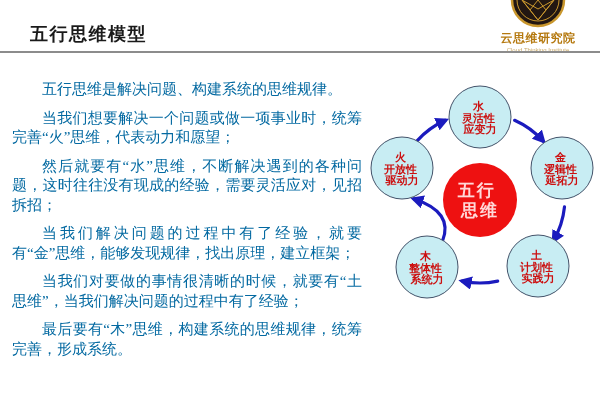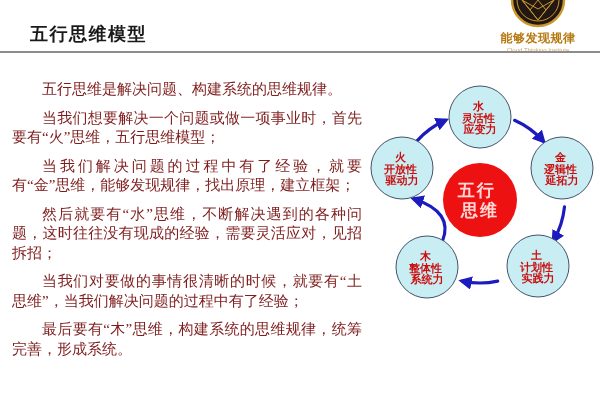--- a/index.html
+++ b/index.html
@@ -15,21 +15,21 @@
   }
   .header-rule{position:absolute;left:0;top:51px;width:600px;height:2px;background:#8c8c8c;}
   .logo{position:absolute;left:500px;top:0;width:76px;text-align:center;}
   .logo-emblem{display:block;margin:0 auto;}
   .logo-name{font-size:12px;font-weight:bold;color:#b5790f;letter-spacing:0.5px;white-space:nowrap;margin-top:1px;}
   .logo-subtitle{font-size:6px;color:#c9a96a;white-space:nowrap;}
   
   .text-col{
     position:absolute;left:12px;top:80px;width:350px;
     font-family:"Liberation Serif","DejaVu Serif",serif;
-    font-size:15px;line-height:19.5px;color:#7f1d1d;text-align:justify;
+    font-size:15px;line-height:19.5px;color:#0369a1;text-align:justify;
   }
   .text-col p{margin:0 0 9px 0;text-indent:2em;}
   
   .diagram{position:absolute;left:370px;top:70px;}
   .arrow{fill:none;stroke:#1b1bbe;stroke-width:3.2;stroke-linecap:round;}
   .arrowhead{fill:#1b1bbe;}
   .node-circle{fill:#c8edf3;stroke:#44536a;stroke-width:1;}
   .center-circle{fill:#ee1111;stroke:none;}
   .node-label{font-family:"Liberation Sans",sans-serif;font-weight:bold;font-size:11px;fill:#cc1010;text-anchor:middle;}
   .center-label{font-family:"Liberation Sans",sans-serif;font-weight:bold;font-size:17px;fill:#ffd8d8;text-anchor:middle;letter-spacing:2px;}
@@ -51,31 +51,31 @@
       </defs>
       <circle cx="37" cy="0" r="26" fill="#221712" stroke="#c9972e" stroke-width="2.5"></circle>
       <g clip-path="url(#emclip)">
         <circle class="emblem-line" cx="37" cy="0" r="21"></circle>
         <path class="emblem-line" d="M37,-20 L53,0 L37,20 L21,0 Z"></path>
         <path class="emblem-line" d="M21,0 L37,-9 L53,0 L37,9 Z"></path>
         <path class="emblem-line" d="M29,-10 L45,10 M45,-10 L29,10"></path>
         <path class="emblem-line" d="M21,0 L37,20 M53,0 L37,20 M21,0 L37,-20 M53,0 L37,-20"></path>
       </g>
     </svg>
-    <div class="logo-name">能够发现规律</div>
+    <div class="logo-name">云思维研究院</div>
     <div class="logo-subtitle">Cloud Thinking Institute</div>
   </div>
 
   <div class="header-rule"></div>
 
   <section class="text-col">
     <p>五行思维是解决问题、构建系统的思维规律。</p>
-    <p>当我们想要解决一个问题或做一项事业时，首先要有“火”思维，五行思维模型；</p>
+    <p>当我们想要解决一个问题或做一项事业时，统筹完善“火”思维，代表动力和愿望；</p>
+    <p>然后就要有“水”思维，不断解决遇到的各种问题，这时往往没有现成的经验，需要灵活应对，见招拆招；</p>
     <p>当我们解决问题的过程中有了经验，就要有“金”思维，能够发现规律，找出原理，建立框架；</p>
-    <p>然后就要有“水”思维，不断解决遇到的各种问题，这时往往没有现成的经验，需要灵活应对，见招拆招；</p>
     <p>当我们对要做的事情很清晰的时候，就要有“土思维”，当我们解决问题的过程中有了经验；</p>
     <p>最后要有“木”思维，构建系统的思维规律，统筹完善，形成系统。</p>
   </section>
 
   <svg class="diagram" width="230" height="260" viewBox="0 0 230 260">
     <defs>
       <marker id="ah" viewBox="0 0 10 10" refX="7" refY="5" markerWidth="4.2" markerHeight="4.2" orient="auto">
         <path class="arrowhead" d="M0,0 L10,5 L0,10 Z"></path>
       </marker>
     </defs>

